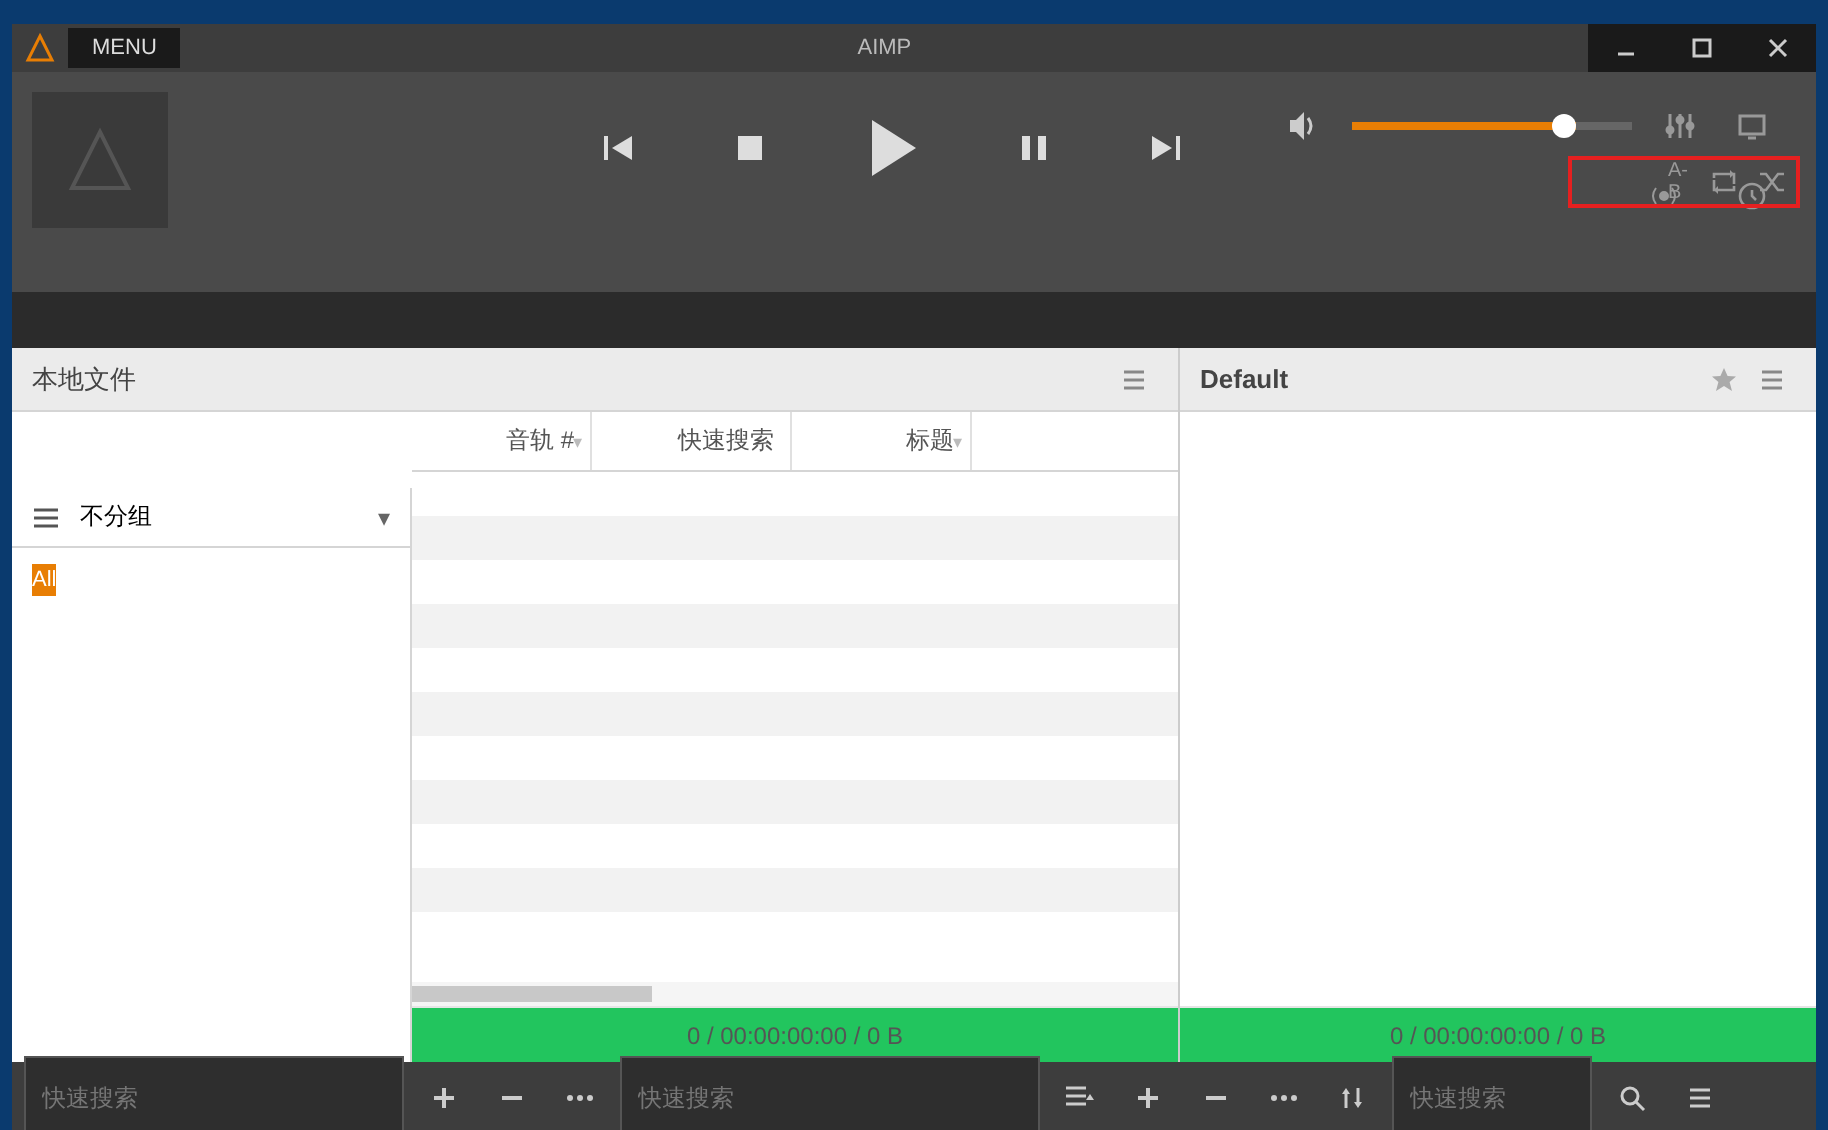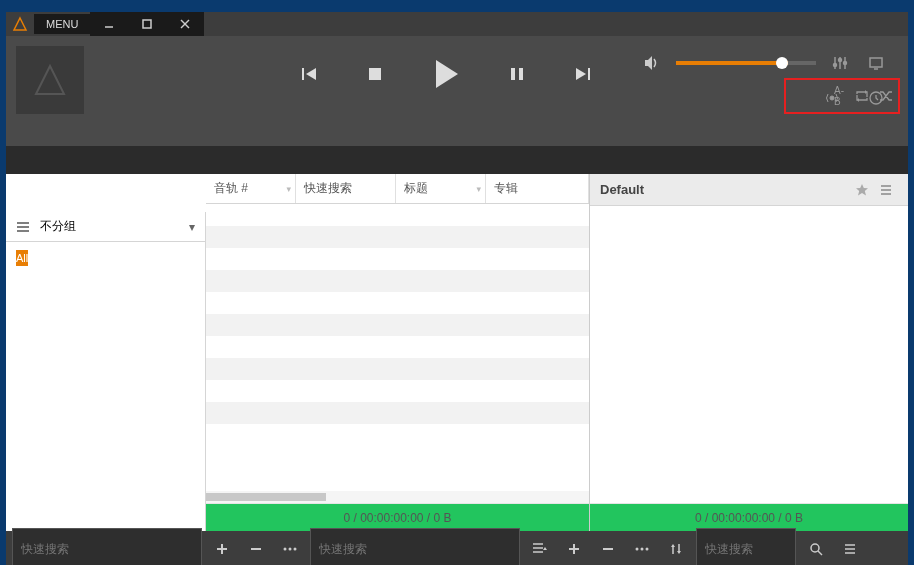--- a/index.html
+++ b/index.html
@@ -14,35 +14,35 @@
 .player{height:110px;background:#4a4a4a;display:flex;position:relative;}
 .big-logo{width:68px;height:68px;background:#3a3a3a;margin:10px;display:flex;align-items:center;justify-content:center;}
 .controls{position:absolute;left:290px;top:20px;display:flex;align-items:center;gap:40px;}
 .pbtn{width:26px;height:26px;display:flex;align-items:center;justify-content:center;cursor:pointer;}
 .vol-area{position:absolute;right:20px;top:15px;display:flex;align-items:center;gap:12px;}
 .vol-slider{width:140px;height:4px;background:#666;position:relative;}
 .vol-fill{height:100%;background:#e87e04;width:80%;}
 .vol-thumb{position:absolute;right:20%;top:-4px;width:12px;height:12px;border-radius:50%;background:#fff;}
 .icon-btn{width:24px;height:24px;display:flex;align-items:center;justify-content:center;cursor:pointer;}
 .sec-row{position:absolute;right:20px;top:50px;display:flex;align-items:center;gap:20px;}
-.highlight-box{position:absolute;right:8px;top:42px;width:116px;height:36px;border:2px solid #e62020;display:flex;align-items:center;justify-content:space-around;padding-left:48px;}
+.highlight-box{position:absolute;right:8px;top:42px;width:116px;height:26px;border:2px solid #e62020;display:flex;align-items:center;justify-content:space-around;padding-left:48px;}
 .ab-text{font-size:10px;color:#999;}
 .divider{height:28px;background:#2b2b2b;}
 .main{flex:1;display:flex;background:#fff;}
 .left-pane{width:584px;display:flex;flex-direction:column;border-right:1px solid #ccc;}
 .pane-header{height:32px;background:#ebebeb;display:flex;align-items:center;padding:0 10px;border-bottom:1px solid #d5d5d5;}
 .pane-title{flex:1;color:#444;font-size:13px;}
 .body-split{flex:1;display:flex;}
 .sidebar{width:200px;border-right:1px solid #d5d5d5;margin-top:38px;}
 .group-row{height:30px;display:flex;align-items:center;padding:0 10px;gap:10px;border-bottom:1px solid #d5d5d5;}
 .chev{margin-left:auto;color:#666;}
 .all-tag{display:inline-block;background:#e87e04;color:#fff;padding:2px 0;margin:8px 10px;font-size:11px;}
 .table-area{flex:1;display:flex;flex-direction:column;}
 .thead{height:30px;display:flex;border-bottom:1px solid #d5d5d5;background:#fff;}
-.th{padding:12px 8px;display:flex;align-items:center;border-right:1px solid #e0e0e0;color:#555;position:relative;}
+.th{padding:12px 8px;display:flex;align-items:center;border-right:1px solid #e0e0e0;color:#555;position:relative;justify-content:flex-end;}
 .th .sort{position:absolute;right:4px;color:#bbb;font-size:9px;}
 .rows{flex:1;overflow:auto;}
 .row{height:22px;}
 .row:nth-child(even){background:#f2f2f2;}
 .hscroll{height:12px;background:#f5f5f5;position:relative;}
 .hscroll-thumb{position:absolute;left:0;width:120px;height:8px;top:2px;background:#c8c8c8;}
 .status{height:28px;display:flex;align-items:center;justify-content:center;color:#555;background:#22c55e;border-top:1px solid #e5e5e5;}
 .right-pane{flex:1;display:flex;flex-direction:column;}
 .right-body{flex:1;background:#fff;}
 .bottombar{height:36px;background:#3d3d3d;display:flex;align-items:center;padding:0 6px;gap:6px;}
@@ -55,20 +55,21 @@
 
 <div class="app">
 
   <div class="titlebar">
     <div class="logo-small">
       <svg width="16" height="16" viewBox="0 0 16 16">
           <path d="M8 2 L14 14 L2 14 Z" fill="none" stroke="#e87e04" stroke-width="1.5"></path>
         </svg>
     </div>
     <div class="menu-btn">MENU</div>
+    <div class="title-text">AIMP</div>
     <div class="winctrls">
       <div class="winctrl">
           <svg width="12" height="12">
             <line x1="2" y1="9" x2="10" y2="9" stroke="#ccc" stroke-width="1.5"></line>
           </svg>
         </div>
       <div class="winctrl">
           <svg width="12" height="12">
             <rect x="2" y="2" width="8" height="8" fill="none" stroke="#ccc" stroke-width="1.5"></rect>
           </svg>
@@ -175,20 +176,30 @@
             <path d="M1 3 L4 3 L10 11 L13 11 M1 11 L4 11 L10 3 L13 3"></path>
           </svg>
         </span>
     </div>
   </div>
 
   <div class="divider"></div>
 
   <div class="main">
     <div class="left-pane">
+      <div class="pane-header">
+        <div class="pane-title">本地文件</div>
+        <div class="icon-btn">
+            <svg width="14" height="14" viewBox="0 0 14 14" stroke="#888" stroke-width="1.5">
+              <line x1="2" y1="3" x2="12" y2="3"></line>
+              <line x1="2" y1="7" x2="12" y2="7"></line>
+              <line x1="2" y1="11" x2="12" y2="11"></line>
+            </svg>
+          </div>
+      </div>
       <div class="body-split">
         <div class="sidebar">
           <div class="group-row">
             <svg width="14" height="14" viewBox="0 0 14 14" stroke="#555" stroke-width="1.5">
                 <line x1="1" y1="3" x2="13" y2="3"></line>
                 <line x1="1" y1="7" x2="13" y2="7"></line>
                 <line x1="1" y1="11" x2="13" y2="11"></line>
               </svg>
             <span>不分组</span>
             <span class="chev">▾</span>
@@ -201,23 +212,20 @@
                 <span>音轨 #</span>
                 <span class="sort">▾</span>
               </div>
             <div class="th" style="width:100px">
                 <span>快速搜索</span>
               </div>
             <div class="th" style="width:90px">
                 <span>标题</span>
                 <span class="sort">▾</span>
               </div>
-            <div class="th" style="flex:1">
-                <span>专辑</span>
-              </div>
           </div>
           <div class="rows">
             <div class="row"></div>
             <div class="row"></div>
             <div class="row"></div>
             <div class="row"></div>
             <div class="row"></div>
             <div class="row"></div>
             <div class="row"></div>
             <div class="row"></div>

